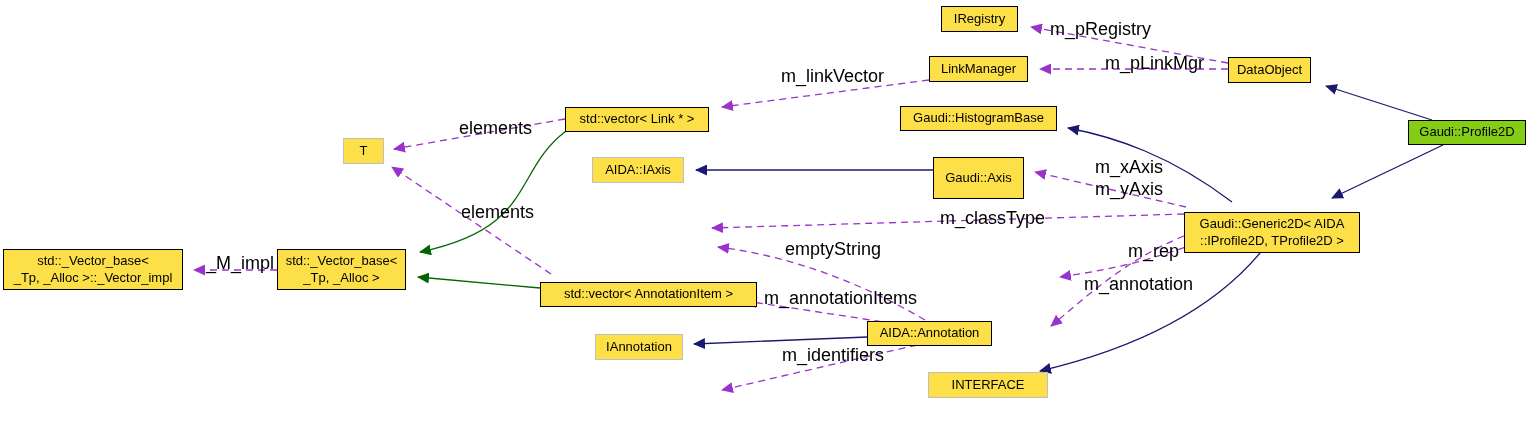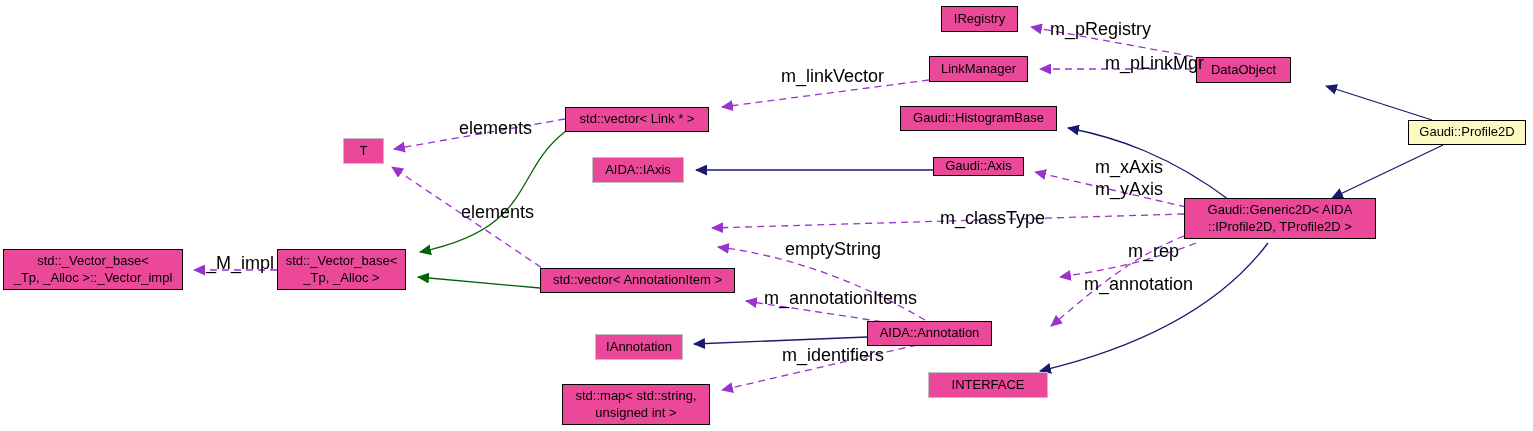--- a/index.html
+++ b/index.html
@@ -2,26 +2,26 @@
 <html><head>
 <meta charset="utf-8">
 <style>
   html,body { margin:0; padding:0; background:#ffffff; }
   #canvas {
     position:relative; width:1533px; height:431px; background:#ffffff;
     font-family:"Liberation Sans", sans-serif; color:#000;
   }
   #edges { position:absolute; left:0; top:0; width:1533px; height:431px; }
   .node {
-    position:absolute; box-sizing:border-box; background:#ec4899;
+    position:absolute; box-sizing:border-box; background:#fde047;
     border:1px solid #000000; display:flex; align-items:center; justify-content:center;
     text-align:center; font-size:13px; line-height:1.25; white-space:pre; z-index:2;
   }
   .node.undoc { border-color:#c0c0c0; }
-  .node.selected { background:#fef9c3; }
+  .node.selected { background:#84cc16; }
   .edge-label {
     position:absolute; font-size:18px; line-height:1.2; white-space:pre;
     z-index:3; text-align:center;
   }
 </style>
 </head>
 <body>
 
 <div id="canvas">
 
@@ -64,39 +64,37 @@
     </g>
 
     <g stroke="#006400" stroke-width="1.3" fill="none">
       <path d="M566,131 C512,172 536,228 420,252" marker-end="url(#ag)"></path>
       <path d="M540,288 L418,277" marker-end="url(#ag)"></path>
     </g>
   </svg>
 
   <div class="node" style="left:941px;top:6px;width:77px;height:26px">IRegistry</div>
   <div class="node" style="left:929px;top:56px;width:99px;height:26px">LinkManager</div>
-  <div class="node" style="left:1196px;top:57px;width:95px;height:26px">DataObject</div>
+  <div class="node" style="left:1228px;top:57px;width:83px;height:26px">DataObject</div>
   <div class="node selected" style="left:1408px;top:120px;width:118px;height:25px">Gaudi::Profile2D</div>
   <div class="node" style="left:900px;top:106px;width:157px;height:25px">Gaudi::HistogramBase</div>
   <div class="node" style="left:565px;top:107px;width:144px;height:25px">std::vector&lt; Link * &gt;</div>
   <div class="node undoc" style="left:592px;top:157px;width:92px;height:26px">AIDA::IAxis</div>
-  <div class="node" style="left:933px;top:157px;width:91px;height:19px">Gaudi::Axis</div>
+  <div class="node" style="left:933px;top:157px;width:91px;height:42px">Gaudi::Axis</div>
   <div class="node undoc" style="left:343px;top:138px;width:41px;height:26px">T</div>
-  <div class="node" style="left:1184px;top:198px;width:192px;height:41px">Gaudi::Generic2D&lt; AIDA
+  <div class="node" style="left:1184px;top:212px;width:176px;height:41px">Gaudi::Generic2D&lt; AIDA
 ::IProfile2D, TProfile2D &gt;</div>
   <div class="node" style="left:3px;top:249px;width:180px;height:41px">std::_Vector_base&lt;
 _Tp, _Alloc &gt;::_Vector_impl</div>
   <div class="node" style="left:277px;top:249px;width:129px;height:41px">std::_Vector_base&lt;
 _Tp, _Alloc &gt;</div>
-  <div class="node" style="left:540px;top:268px;width:195px;height:25px">std::vector&lt; AnnotationItem &gt;</div>
+  <div class="node" style="left:540px;top:282px;width:217px;height:25px">std::vector&lt; AnnotationItem &gt;</div>
   <div class="node undoc" style="left:595px;top:334px;width:88px;height:26px">IAnnotation</div>
   <div class="node" style="left:867px;top:321px;width:125px;height:25px">AIDA::Annotation</div>
   <div class="node undoc" style="left:928px;top:372px;width:120px;height:26px">INTERFACE</div>
-  <div class="node" style="left:562px;top:384px;width:148px;height:41px">std::map&lt; std::string,
-unsigned int &gt;</div>
 
   <div class="edge-label" style="left:1050px;top:19px">m_pRegistry</div>
   <div class="edge-label" style="left:1105px;top:53px">m_pLinkMgr</div>
   <div class="edge-label" style="left:781px;top:66px">m_linkVector</div>
   <div class="edge-label" style="left:459px;top:118px">elements</div>
   <div class="edge-label" style="left:461px;top:202px">elements</div>
   <div class="edge-label" style="left:1095px;top:157px;width:56px">m_xAxis
 m_yAxis</div>
   <div class="edge-label" style="left:940px;top:208px">m_classType</div>
   <div class="edge-label" style="left:785px;top:239px">emptyString</div>

